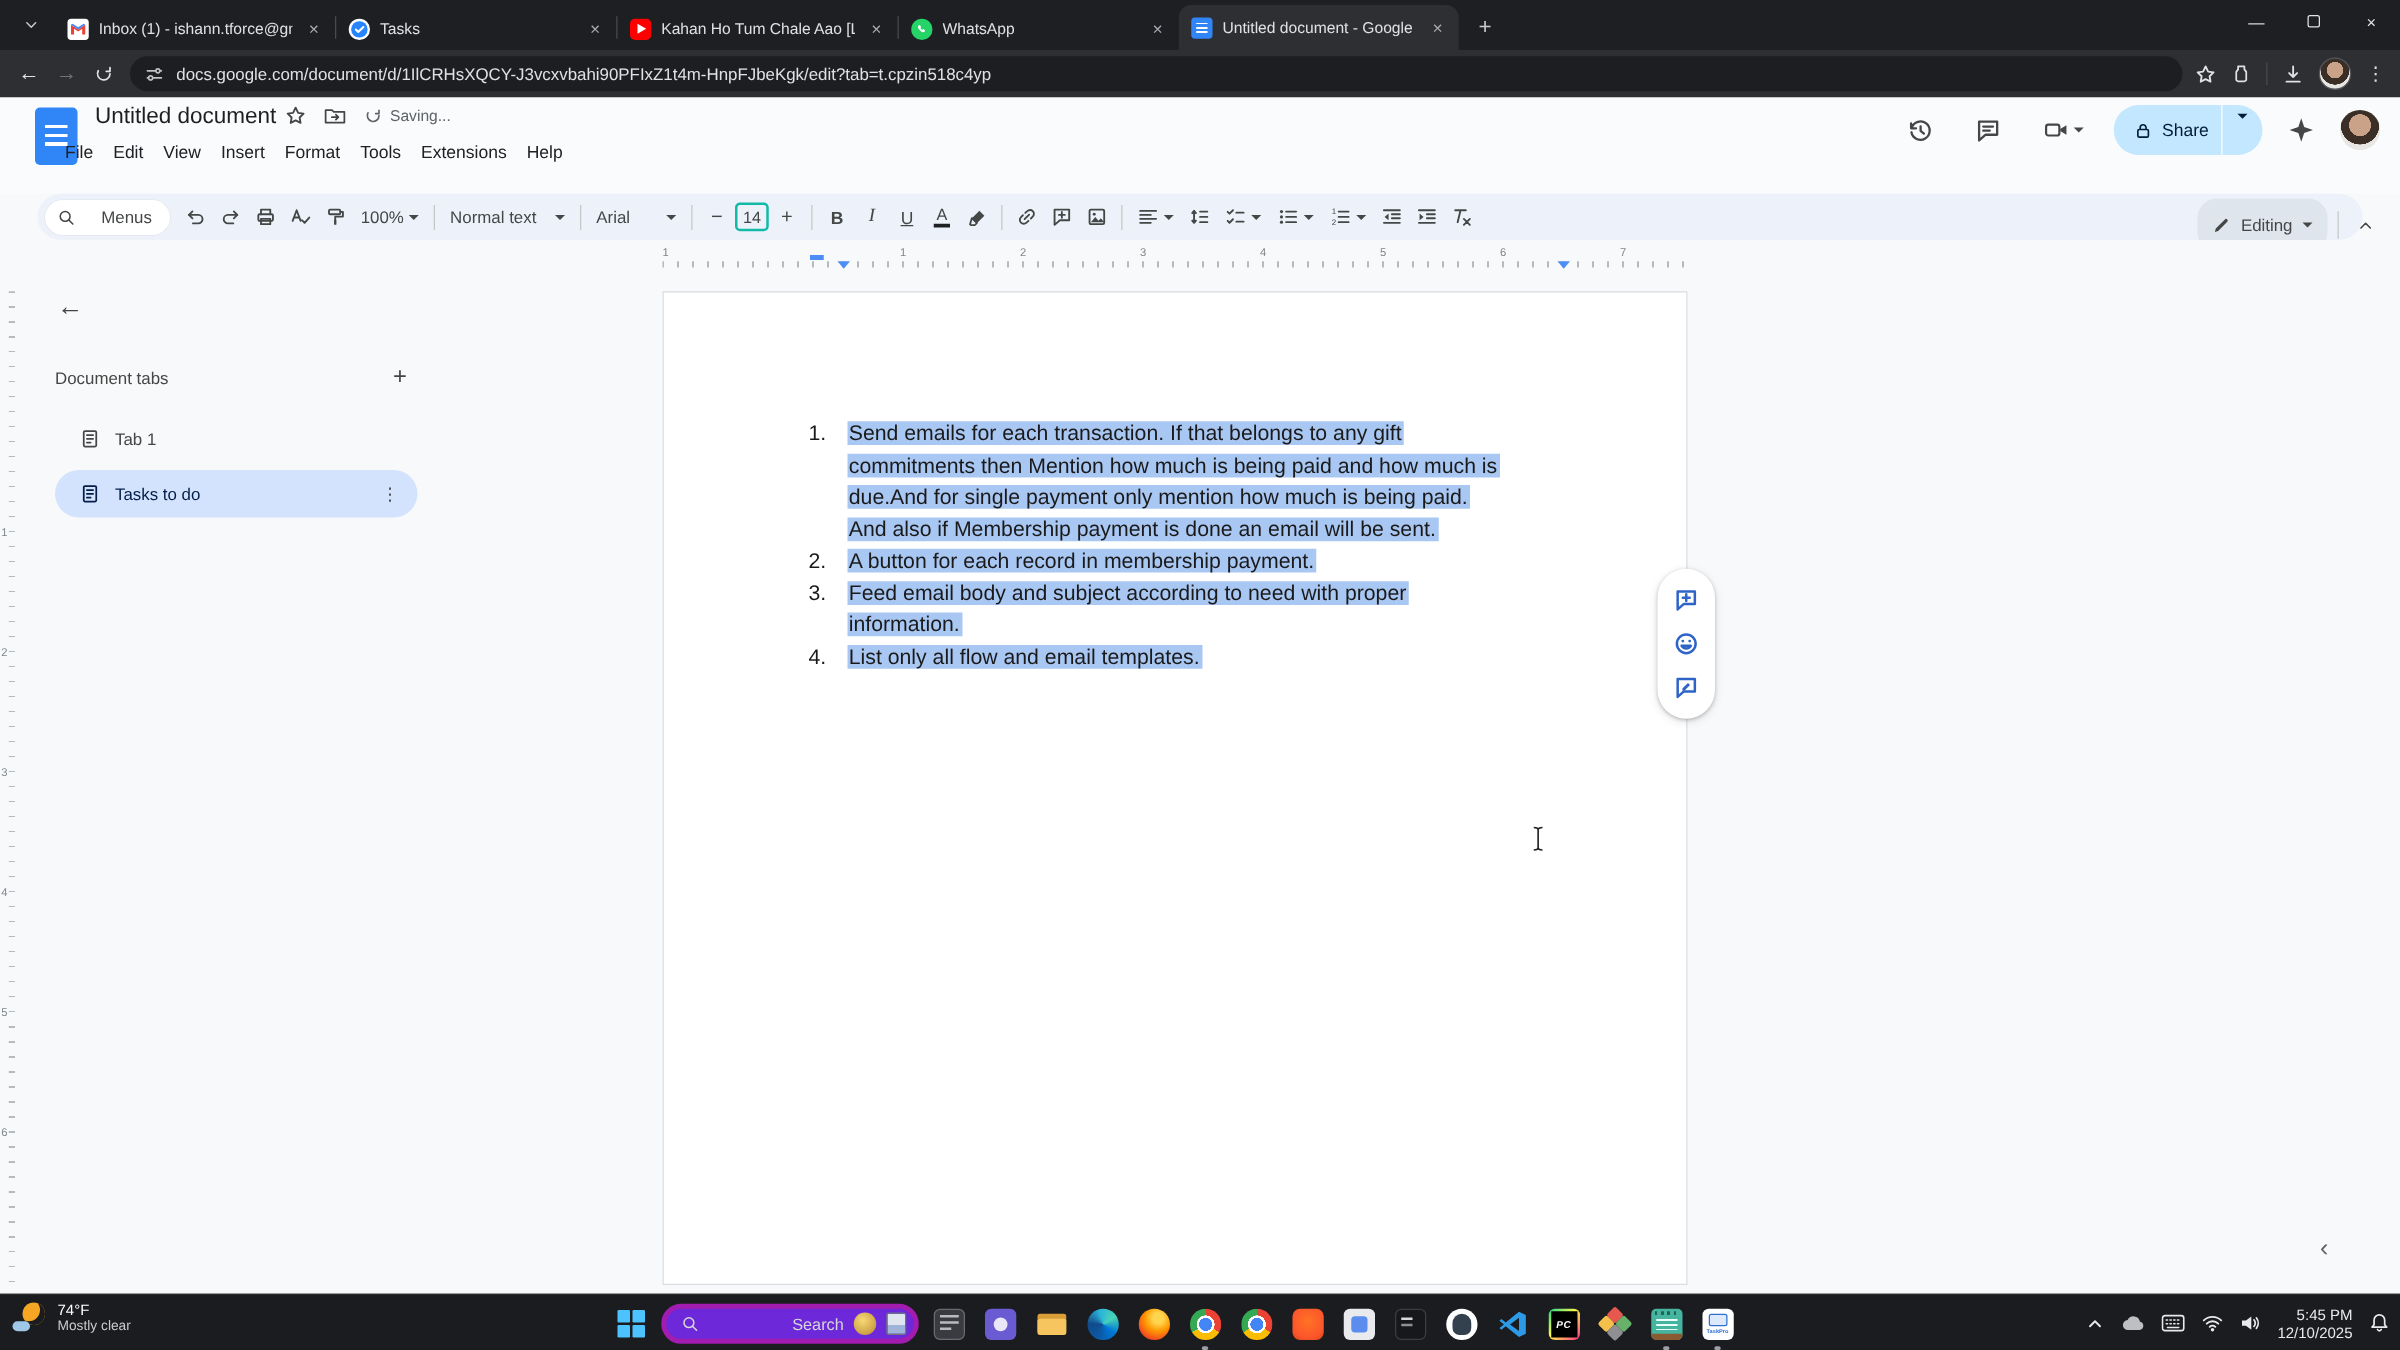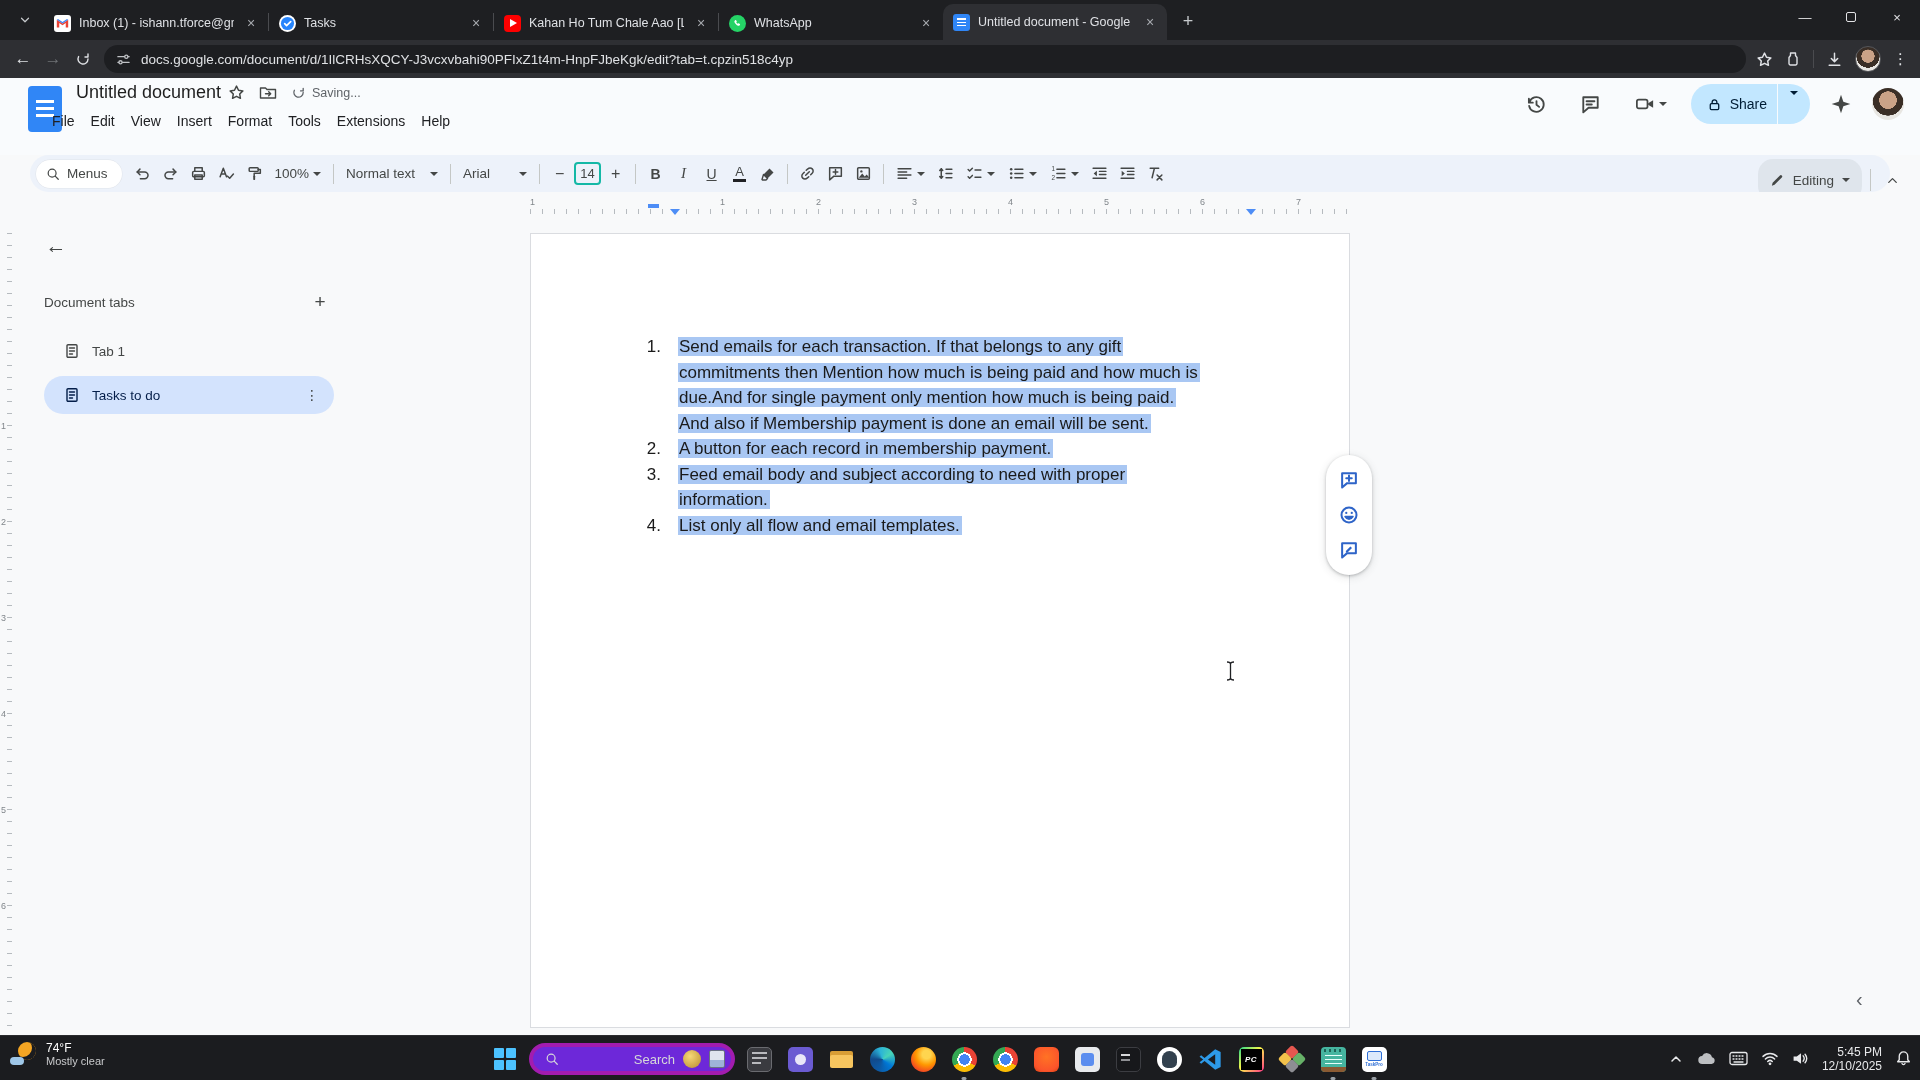--- a/index.html
+++ b/index.html
@@ -59,21 +59,21 @@
   .headright { position:absolute; right:16px; top:6px; display:flex; align-items:center; gap:14px; }
   .hbtn { width:40px; height:40px; display:flex; align-items:center; justify-content:center; border-radius:50%; }
   .sharepill { height:40px; background:#c2e7ff; border-radius:20px; display:flex; align-items:center; color:#001d35; }
   .sharepill .main { display:flex; align-items:center; gap:8px; padding:0 10px 0 16px; font-size:14px; font-weight:500; }
   .sharepill .sep { width:1px; height:40px; background:#f9fbfd; }
   .sharepill .dd { padding:0 12px; }
   .avatar2 { width:32px; height:32px; border-radius:50%; background:radial-gradient(circle at 50% 38%, #caa287 0 34%, #3a2e26 35% 60%, #e8e6e2 61%); }
 
   
   .toolbar { position:absolute; left:30px; top:155px; width:1860px; height:37px; background:#edf2fa; border-radius:19px; display:flex; align-items:center; padding:0 8px 0 6px; gap:1px; color:#444746; }
-  .menuspill { height:28px; background:#fff; border-radius:14px; display:flex; align-items:center; gap:7px; padding:0 14px 0 10px; font-size:13.5px; color:#444746; margin-right:6px; box-shadow:0 0 0 0.5px #dfe3ea; }
+  .menuspill { height:28px; background:#fff; border-radius:14px; display:flex; align-items:center; gap:21px; padding:0 14px 0 10px; font-size:13.5px; color:#444746; margin-right:6px; box-shadow:0 0 0 0.5px #dfe3ea; }
   .tbtn { min-width:27px; height:27px; display:flex; align-items:center; justify-content:center; border-radius:4px; flex:none; }
   .tdd { display:flex; align-items:center; gap:4px; padding:0 6px; height:27px; border-radius:4px; font-size:13.5px; }
   .caret { width:0; height:0; border-left:4px solid transparent; border-right:4px solid transparent; border-top:4.5px solid #444746; }
   .tsep { width:1px; height:20px; background:#c4c7c5; margin:0 5px; flex:none; }
   .fsbox { width:27px; height:23px; border:2px solid #14b8a6; border-radius:4px; display:flex; align-items:center; justify-content:center; font-size:13px; background:#edf2fa; }
   .bolded { font-weight:700; font-size:14px; }
   .ital { font-style:italic; font-family:"Liberation Serif",serif; font-size:15px; }
   .undl { text-decoration:underline; font-size:14px; }
   .tcolor { font-size:13px; font-weight:500; line-height:1; display:flex; flex-direction:column; align-items:center; gap:1px; }
   .tcolor b { display:block; width:13px; height:3px; background:#202124; }

